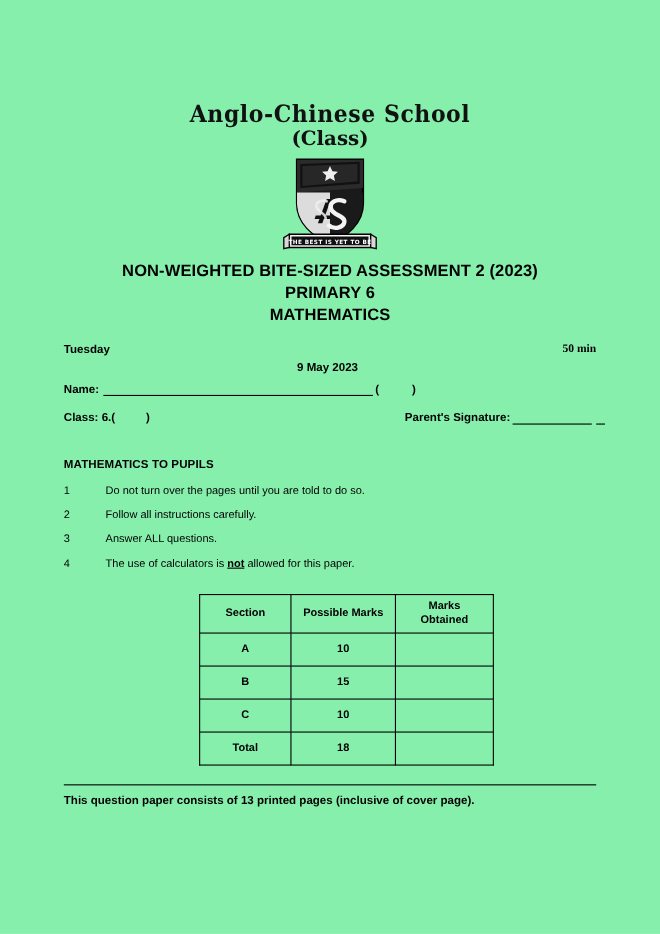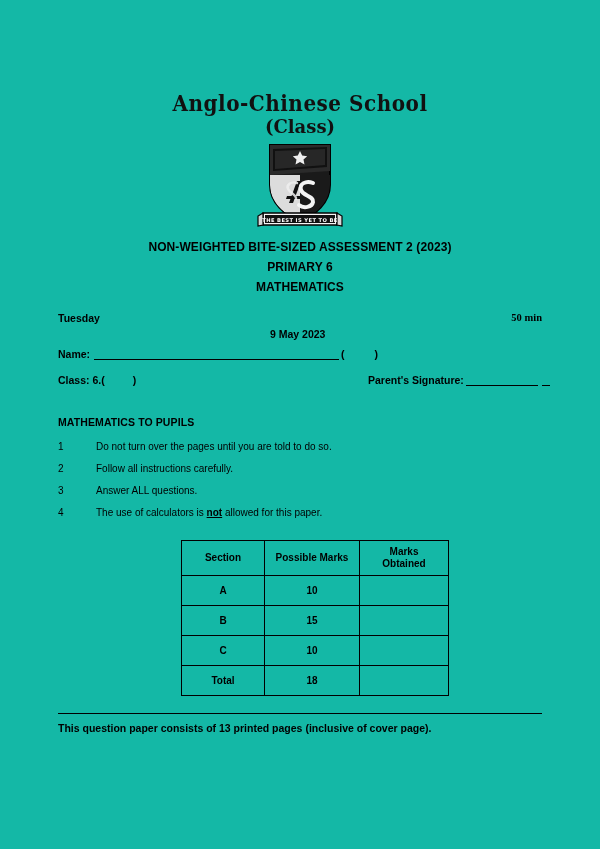--- a/index.html
+++ b/index.html
@@ -14,21 +14,21 @@
     font-family: "Liberation Sans", sans-serif;
     color: #000000;
     overflow: hidden;
   }
 
   .page {
     position: absolute;
     left: 0; top: 0;
     width: 600px;
     height: 849px;
-    background: #14b8a6;
+    background: #86efac;
   }
 
   
   .school-header {
     position: absolute;
     left: 0;
     top: 92px;
     width: 600px;
     text-align: center;
   }
@@ -68,21 +68,21 @@
 
   
   .exam-title {
     position: absolute;
     left: 0;
     top: 237px;
     width: 600px;
     text-align: center;
   }
   .exam-title .line {
-    font-size: 12px;
+    font-size: 15px;
     font-weight: bold;
     line-height: 20px;
     letter-spacing: 0.1px;
   }
 
   
   .date-row {
     position: absolute;
     left: 58px;
     top: 312px;

